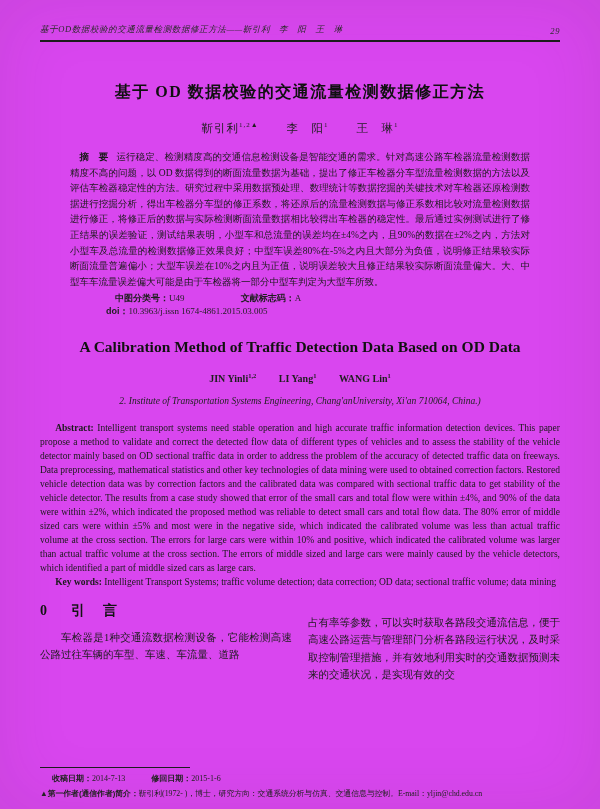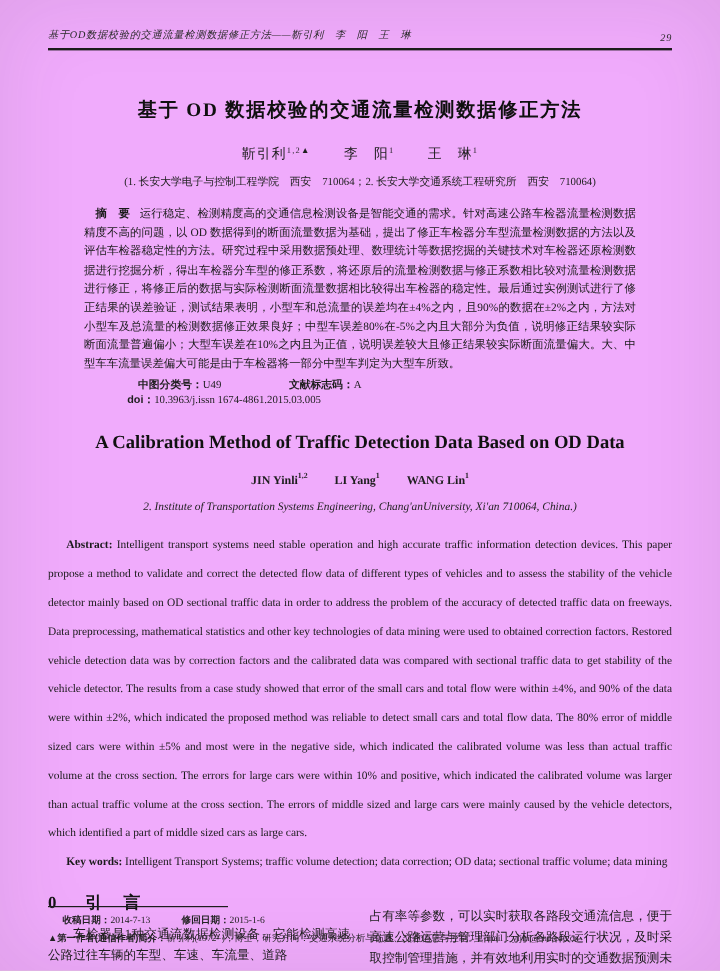--- a/index.html
+++ b/index.html
@@ -3,21 +3,21 @@
 <meta charset="utf-8">
 <style>
   * { margin: 0; padding: 0; box-sizing: border-box; }
   html, body { width: 600px; }
   body {
     font-family: "Liberation Serif", "DejaVu Serif", serif;
     background: #d8d5cf;
   }
   .page {
     width: 600px; height: 809px;
-    background: #f0abfc;
+    background: #d946ef;
     box-shadow: inset 0 0 70px rgba(60,55,45,0.10);
     padding: 24px 40px 10px 40px;
     overflow: hidden;
     color: #1e1e1e;
     position: relative;
   }
   
   .running-head {
     display: flex; justify-content: space-between; align-items: flex-end;
     font-size: 8.5px; color: #2b2b2b; font-style: italic; letter-spacing: 0.6px;
@@ -48,39 +48,39 @@
   
   .title-en {
     margin-top: 20px; text-align: center; font-size: 15.5px; font-weight: bold; color: #111;
   }
   .authors-en { margin-top: 15px; text-align: center; font-size: 10px; font-weight: bold; }
   .authors-en .author { margin: 0 10px; }
   .authors-en sup { font-size: 6.5px; }
   .affil-en { margin-top: 9px; text-align: center; font-style: italic; font-size: 9.5px; line-height: 17px; color: #222; }
 
   .abstract-en, .keywords-en {
-    margin-top: 0; font-size: 9.5px; line-height: 24px; text-align: justify; color: #1a1a1a;
+    margin-top: 0; font-size: 9.5px; line-height: 14px; text-align: justify; color: #1a1a1a;
   }
   .abstract-en { margin-top: 11px; text-indent: 1.6em; }
   .keywords-en { text-indent: 1.6em; }
   .lbl-en { font-weight: bold; }
 
   
   .columns { margin-top: 13px; display: flex; gap: 16px; }
   .col { width: 50%; }
   .sec-heading { font-size: 14px; font-weight: bold; letter-spacing: 2px; color: #141414; }
   .sec-heading .sec-num { margin-right: 22px; }
   .col p {
     margin-top: 9px; font-size: 10.5px; line-height: 17.5px; text-align: justify; color: #1c1c1c;
   }
   .col.right p { margin-top: 13px; font-family: Liberation Mono, monospace; }
   .indent2 { text-indent: 2em; }
 
   
-  .footnote { position: absolute; left: 40px; right: 40px; bottom: 22px; }
+  .footnote { position: absolute; left: 40px; right: 40px; bottom: 10px; }
   .fn-rule { width: 150px; height: 1.5px; background: #1c1c1c; margin-bottom: 5px; }
   .fn-line1 { font-size: 8px; color: #222; margin-left: 12px; }
   .fn-line1 .fnlbl { font-weight: bold; font-family: "Liberation Sans", "DejaVu Sans", sans-serif; }
   .fn-line1 .gap { display: inline-block; width: 26px; }
   .fn-line2 { font-size: 7.8px; color: #222; margin-top: 4px; white-space: nowrap; }
   .fn-line2 .fnlbl { font-weight: bold; font-family: "Liberation Sans", "DejaVu Sans", sans-serif; }
 </style>
 </head>
 <body>
 
@@ -93,21 +93,20 @@
   <div class="rh-rule"></div>
 
   <h1 class="title-cn">基于 OD 数据校验的交通流量检测数据修正方法</h1>
 
   <div class="authors-cn">
     <span class="author"><span>靳引利</span><sup>1,2▲</sup></span>
     <span class="author"><span>李　阳</span><sup>1</sup></span>
     <span class="author"><span>王　琳</span><sup>1</sup></span>
   </div>
 
-  <div class="affil-cn">(1. 长安大学电子与控制工程学院　西安　710064；2. 长安大学交通系统工程研究所　西安　710064)</div>
 
   <div class="cn-block">
     <p class="abstract-cn"><span class="lbl-cn">摘　要</span><span>运行稳定、检测精度高的交通信息检测设备是智能交通的需求。针对高速公路车检器流量检测数据精度不高的问题，以 OD 数据得到的断面流量数据为基础，提出了修正车检器分车型流量检测数据的方法以及评估车检器稳定性的方法。研究过程中采用数据预处理、数理统计等数据挖掘的关键技术对车检器还原检测数据进行挖掘分析，得出车检器分车型的修正系数，将还原后的流量检测数据与修正系数相比较对流量检测数据进行修正，将修正后的数据与实际检测断面流量数据相比较得出车检器的稳定性。最后通过实例测试进行了修正结果的误差验证，测试结果表明，小型车和总流量的误差均在±4%之内，且90%的数据在±2%之内，方法对小型车及总流量的检测数据修正效果良好；中型车误差80%在-5%之内且大部分为负值，说明修正结果较实际断面流量普遍偏小；大型车误差在10%之内且为正值，说明误差较大且修正结果较实际断面流量偏大。大、中型车车流量误差偏大可能是由于车检器将一部分中型车判定为大型车所致。</span></p>
     <p class="meta-line">
       <span class="group"><span class="mlbl">中图分类号：</span><span>U49</span></span>
       <span class="group"><span class="mlbl">文献标志码：</span><span>A</span></span>
       <span class="group"><span class="mlbl">doi：</span><span>10.3963/j.issn 1674-4861.2015.03.005</span></span>
     </p>
   </div>
 

